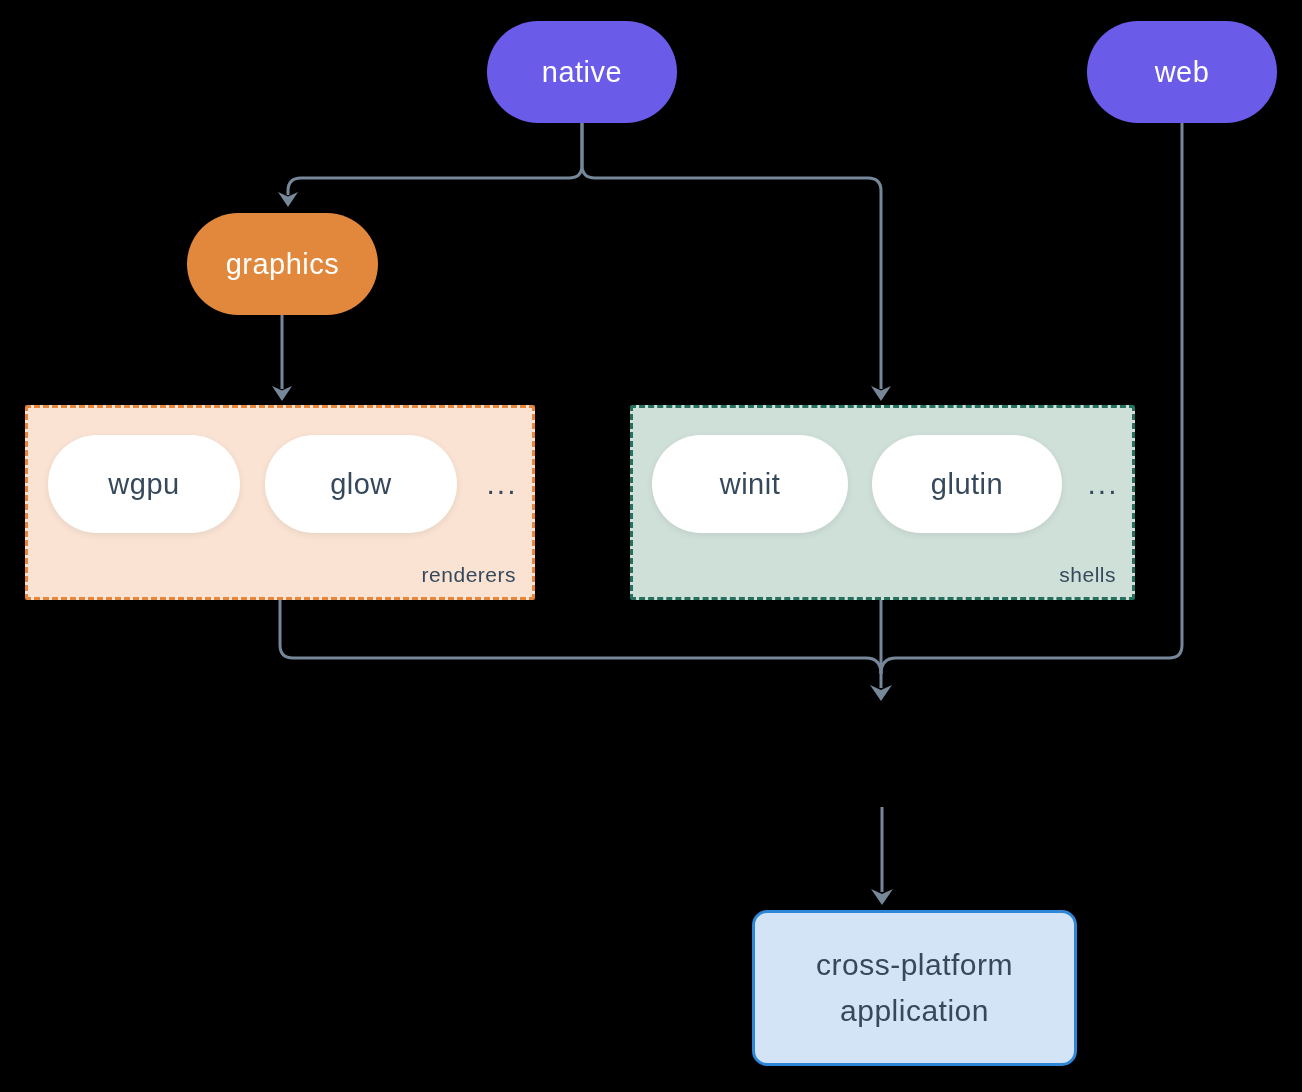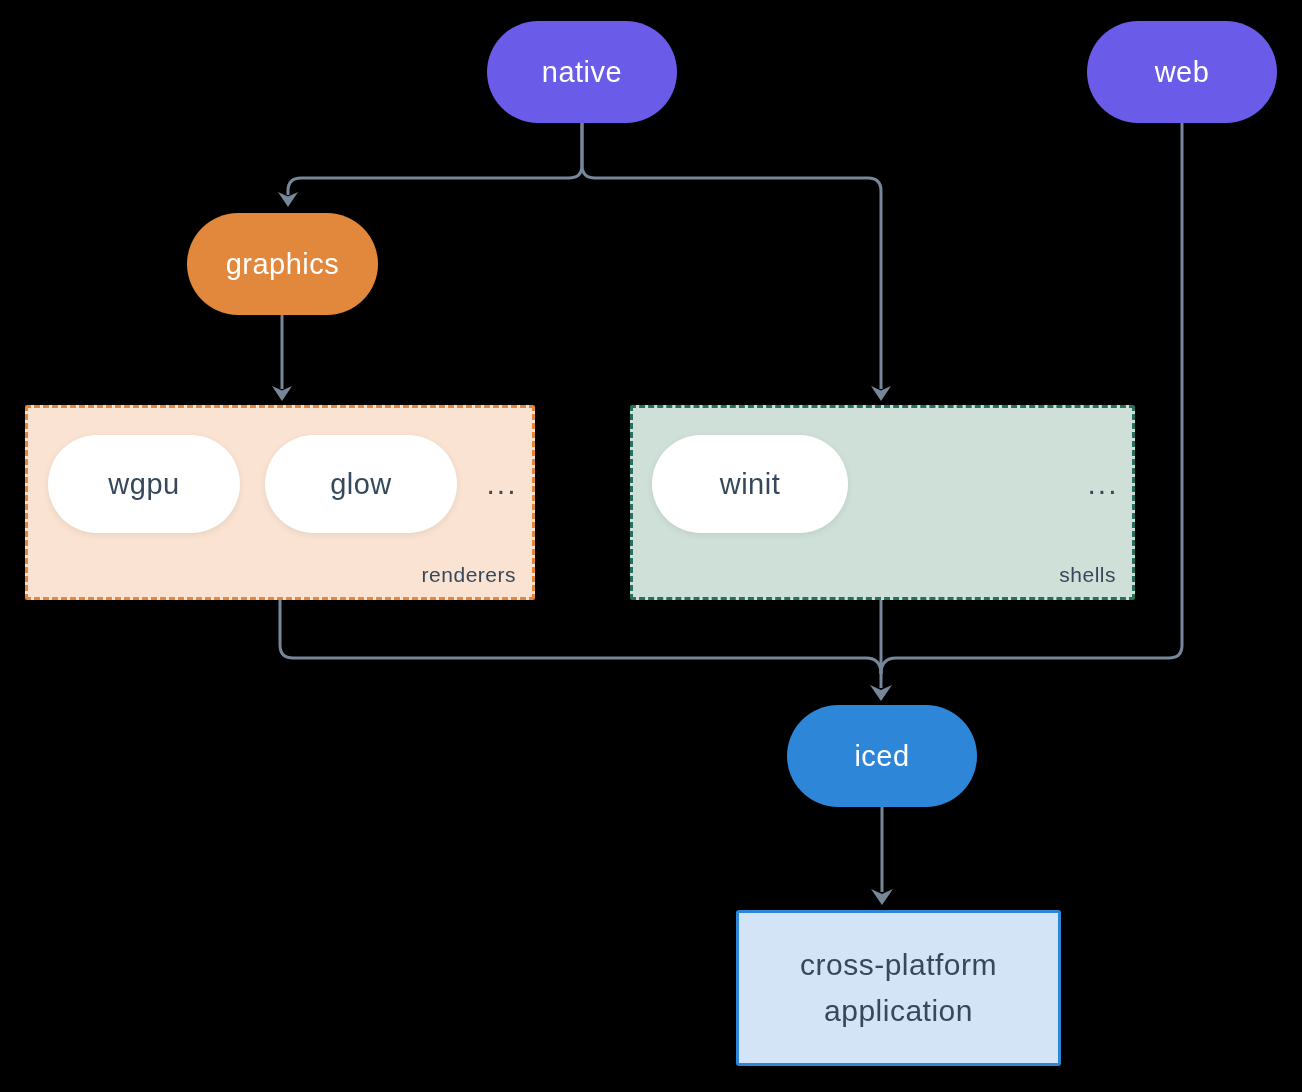--- a/index.html
+++ b/index.html
@@ -57,24 +57,24 @@
     display: flex; align-items: center; justify-content: center;
     color: var(--dark-text, #36495C); font-size: 30px; letter-spacing: 2px;
   }
   .group .group-label {
     position: absolute; right: 16px; bottom: 10px;
     color: var(--dark-text, #36495C); font-size: 21px; letter-spacing: 0.5px;
   }
 
   .app-box {
     position: absolute; z-index: 2;
-    left: 736px; top: 910px; width: 325px; height: 156px;
+    left: 752px; top: 910px; width: 325px; height: 156px;
     background: var(--app-bg, #D2E4F5);
     border: 3px solid var(--app-border, #2E86D9);
-    border-radius: 3px;
+    border-radius: 15px;
     display: flex; align-items: center; justify-content: center;
     text-align: center;
     color: var(--dark-text, #36495C);
     font-size: 30px; line-height: 46px; letter-spacing: 0.5px;
     padding: 0 34px;
   }
 
   
   .pill.native   { left: 487px;  top: 21px;  width: 190px; height: 102px; }
   .pill.web      { left: 1087px; top: 21px;  width: 190px; height: 102px; }
@@ -135,25 +135,25 @@
       <span>wgpu</span>
     </div>
     <div class="ellipsis dots">...</div>
     <div class="group-label">renderers</div>
   </div>
 
   <div class="group shells">
     <div class="white-pill winit">
       <span>winit</span>
     </div>
+    <div class="white-pill glutin">
+      <span>glutin</span>
+    </div>
     <div class="ellipsis dots">...</div>
     <div class="group-label">shells</div>
   </div>
 
-  <div class="pill iced">
-    <span>iced</span>
-  </div>
 
   <div class="app-box">
     <span>cross-platform application</span>
   </div>
 
 </div>
 
 </body></html>

